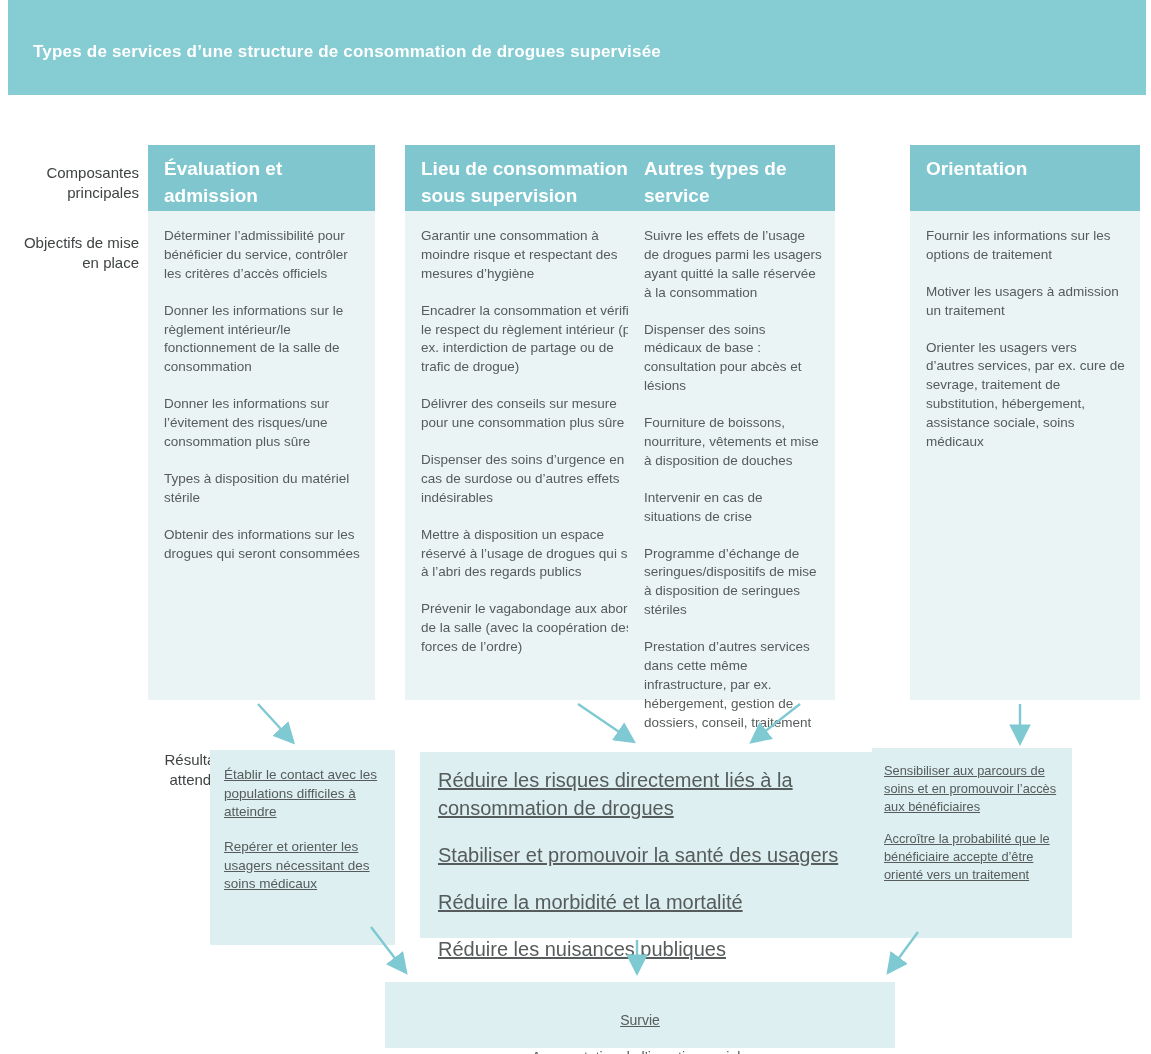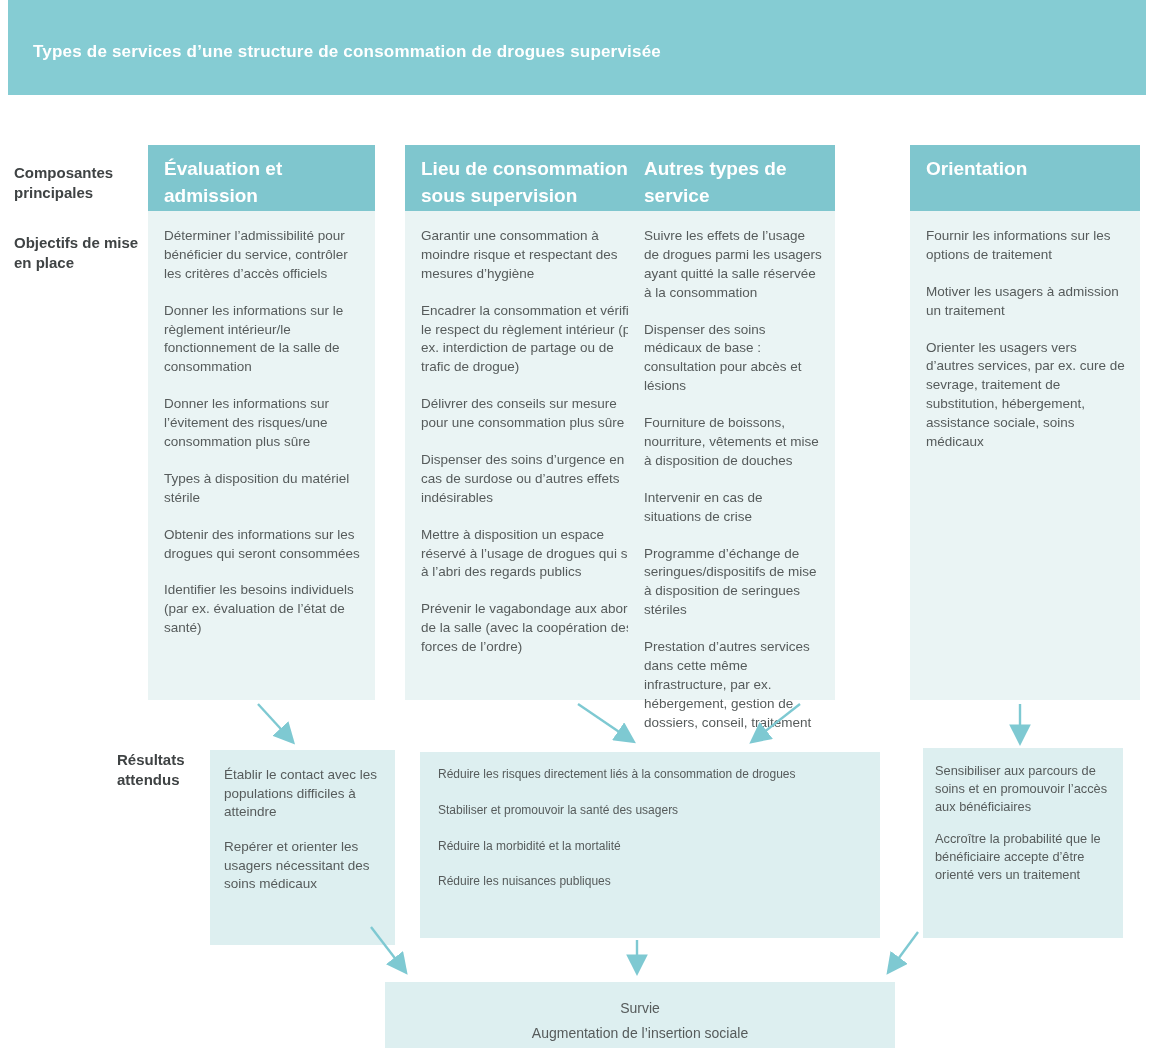--- a/index.html
+++ b/index.html
@@ -13,45 +13,45 @@
     --c-title-text:#ffffff;
   }
   *{box-sizing:border-box;margin:0;padding:0;}
   html,body{background:#ffffff;}
   body{font-family:"Liberation Sans",sans-serif;}
   .canvas{position:relative;width:1151px;height:1054px;background:#ffffff;overflow:hidden;}
 
   .banner{position:absolute;left:8px;top:0;width:1138px;height:95px;background:var(--c-banner);}
   .banner h1{position:absolute;left:25px;top:42px;font-size:17px;font-weight:bold;color:var(--c-title-text);letter-spacing:.2px;}
 
-  .row-label{position:absolute;font-size:15px;font-weight:bold;color:var(--c-label);line-height:1.35;}
+  .row-label{position:absolute;font-size:15px;font-weight:normal;color:var(--c-label);line-height:1.35;text-align:right;}
   .label-components{left:14px;top:163px;width:125px;}
   .label-objectives{left:14px;top:233px;width:125px;}
   .label-results{left:88px;top:750px;width:110px;margin-left:29px;}
 
   .col{position:absolute;top:145px;}
   .col .hdr{height:66px;background:var(--c-column-header);color:#ffffff;
             font-size:19px;font-weight:bold;line-height:1.4;padding:11px 14px 0 16px;}
   .col .bod{height:489px;background:var(--c-column-body);padding:16px 12px 10px 16px;}
   .col .bod p{font-size:13.5px;line-height:1.4;color:var(--c-text);margin:0 0 18px 0;}
   .col1{left:148px;width:227px;}
   .col2{left:405px;width:252px;border-radius:25px;}
   .col3{left:628px;width:207px;}
   .col4{left:910px;width:230px;}
 
-  .resbox{position:absolute;background:var(--c-result-box);color:var(--c-text);}
+  .resbox{position:absolute;background:var(--c-result-box);color:var(--c-text);text-decoration:underline;}
   .res1{left:210px;top:750px;width:185px;height:195px;padding:16px 10px 0 14px;}
   .res1 p{font-size:13.5px;line-height:1.38;margin:0 0 16px 0;}
   .res2{left:420px;top:752px;width:460px;height:186px;padding:14px 16px 0 18px;}
-  .res2 p{font-size:12px;line-height:1.4;margin:0 0 19px 0;}
-  .res3{left:923px;top:748px;width:200px;height:190px;padding:14px 10px 0 12px;}
+  .res2 p{font-size:20px;line-height:1.4;margin:0 0 19px 0;}
+  .res3{left:872px;top:748px;width:200px;height:190px;padding:14px 10px 0 12px;}
   .res3 p{font-size:12.8px;line-height:1.4;margin:0 0 14px 0;}
 
   .finalbox{left:385px;top:982px;width:510px;height:66px;text-align:center;padding-top:12px;}
-  .finalbox p{font-size:14px;line-height:1.5;margin:4px;}
+  .finalbox p{font-size:14px;line-height:1.5;margin:16px;}
 
   svg.arrows{position:absolute;left:0;top:0;width:1151px;height:1054px;pointer-events:none;}
   svg.arrows line{stroke:var(--c-arrow);stroke-width:2.4;}
   svg.arrows .ah{fill:var(--c-arrow);}
 </style>
 </head>
 <body>
 
 <div class="canvas">
 
@@ -64,21 +64,20 @@
   <div class="row-label label-results">Résultats attendus</div>
 
   <div class="col col1">
     <div class="hdr">Évaluation et admission</div>
     <div class="bod">
       <p>Déterminer l’admissibilité pour bénéficier du service, contrôler les critères d’accès officiels</p>
       <p>Donner les informations sur le règlement intérieur/le fonctionnement de la salle de consommation</p>
       <p>Donner les informations sur l’évitement des risques/une consommation plus sûre</p>
       <p>Types à disposition du matériel stérile</p>
       <p>Obtenir des informations sur les drogues qui seront consommées</p>
-      <p>Identifier les besoins individuels (par ex. évaluation de l’état de santé)</p>
     </div>
   </div>
 
   <div class="col col2">
     <div class="hdr">Lieu de consommation sous supervision</div>
     <div class="bod">
       <p>Garantir une consommation à moindre risque et respectant des mesures d’hygiène</p>
       <p>Encadrer la consommation et vérifier le respect du règlement intérieur (par ex. interdiction de partage ou de trafic de drogue)</p>
       <p>Délivrer des conseils sur mesure pour une consommation plus sûre</p>
       <p>Dispenser des soins d’urgence en cas de surdose ou d’autres effets indésirables</p>

